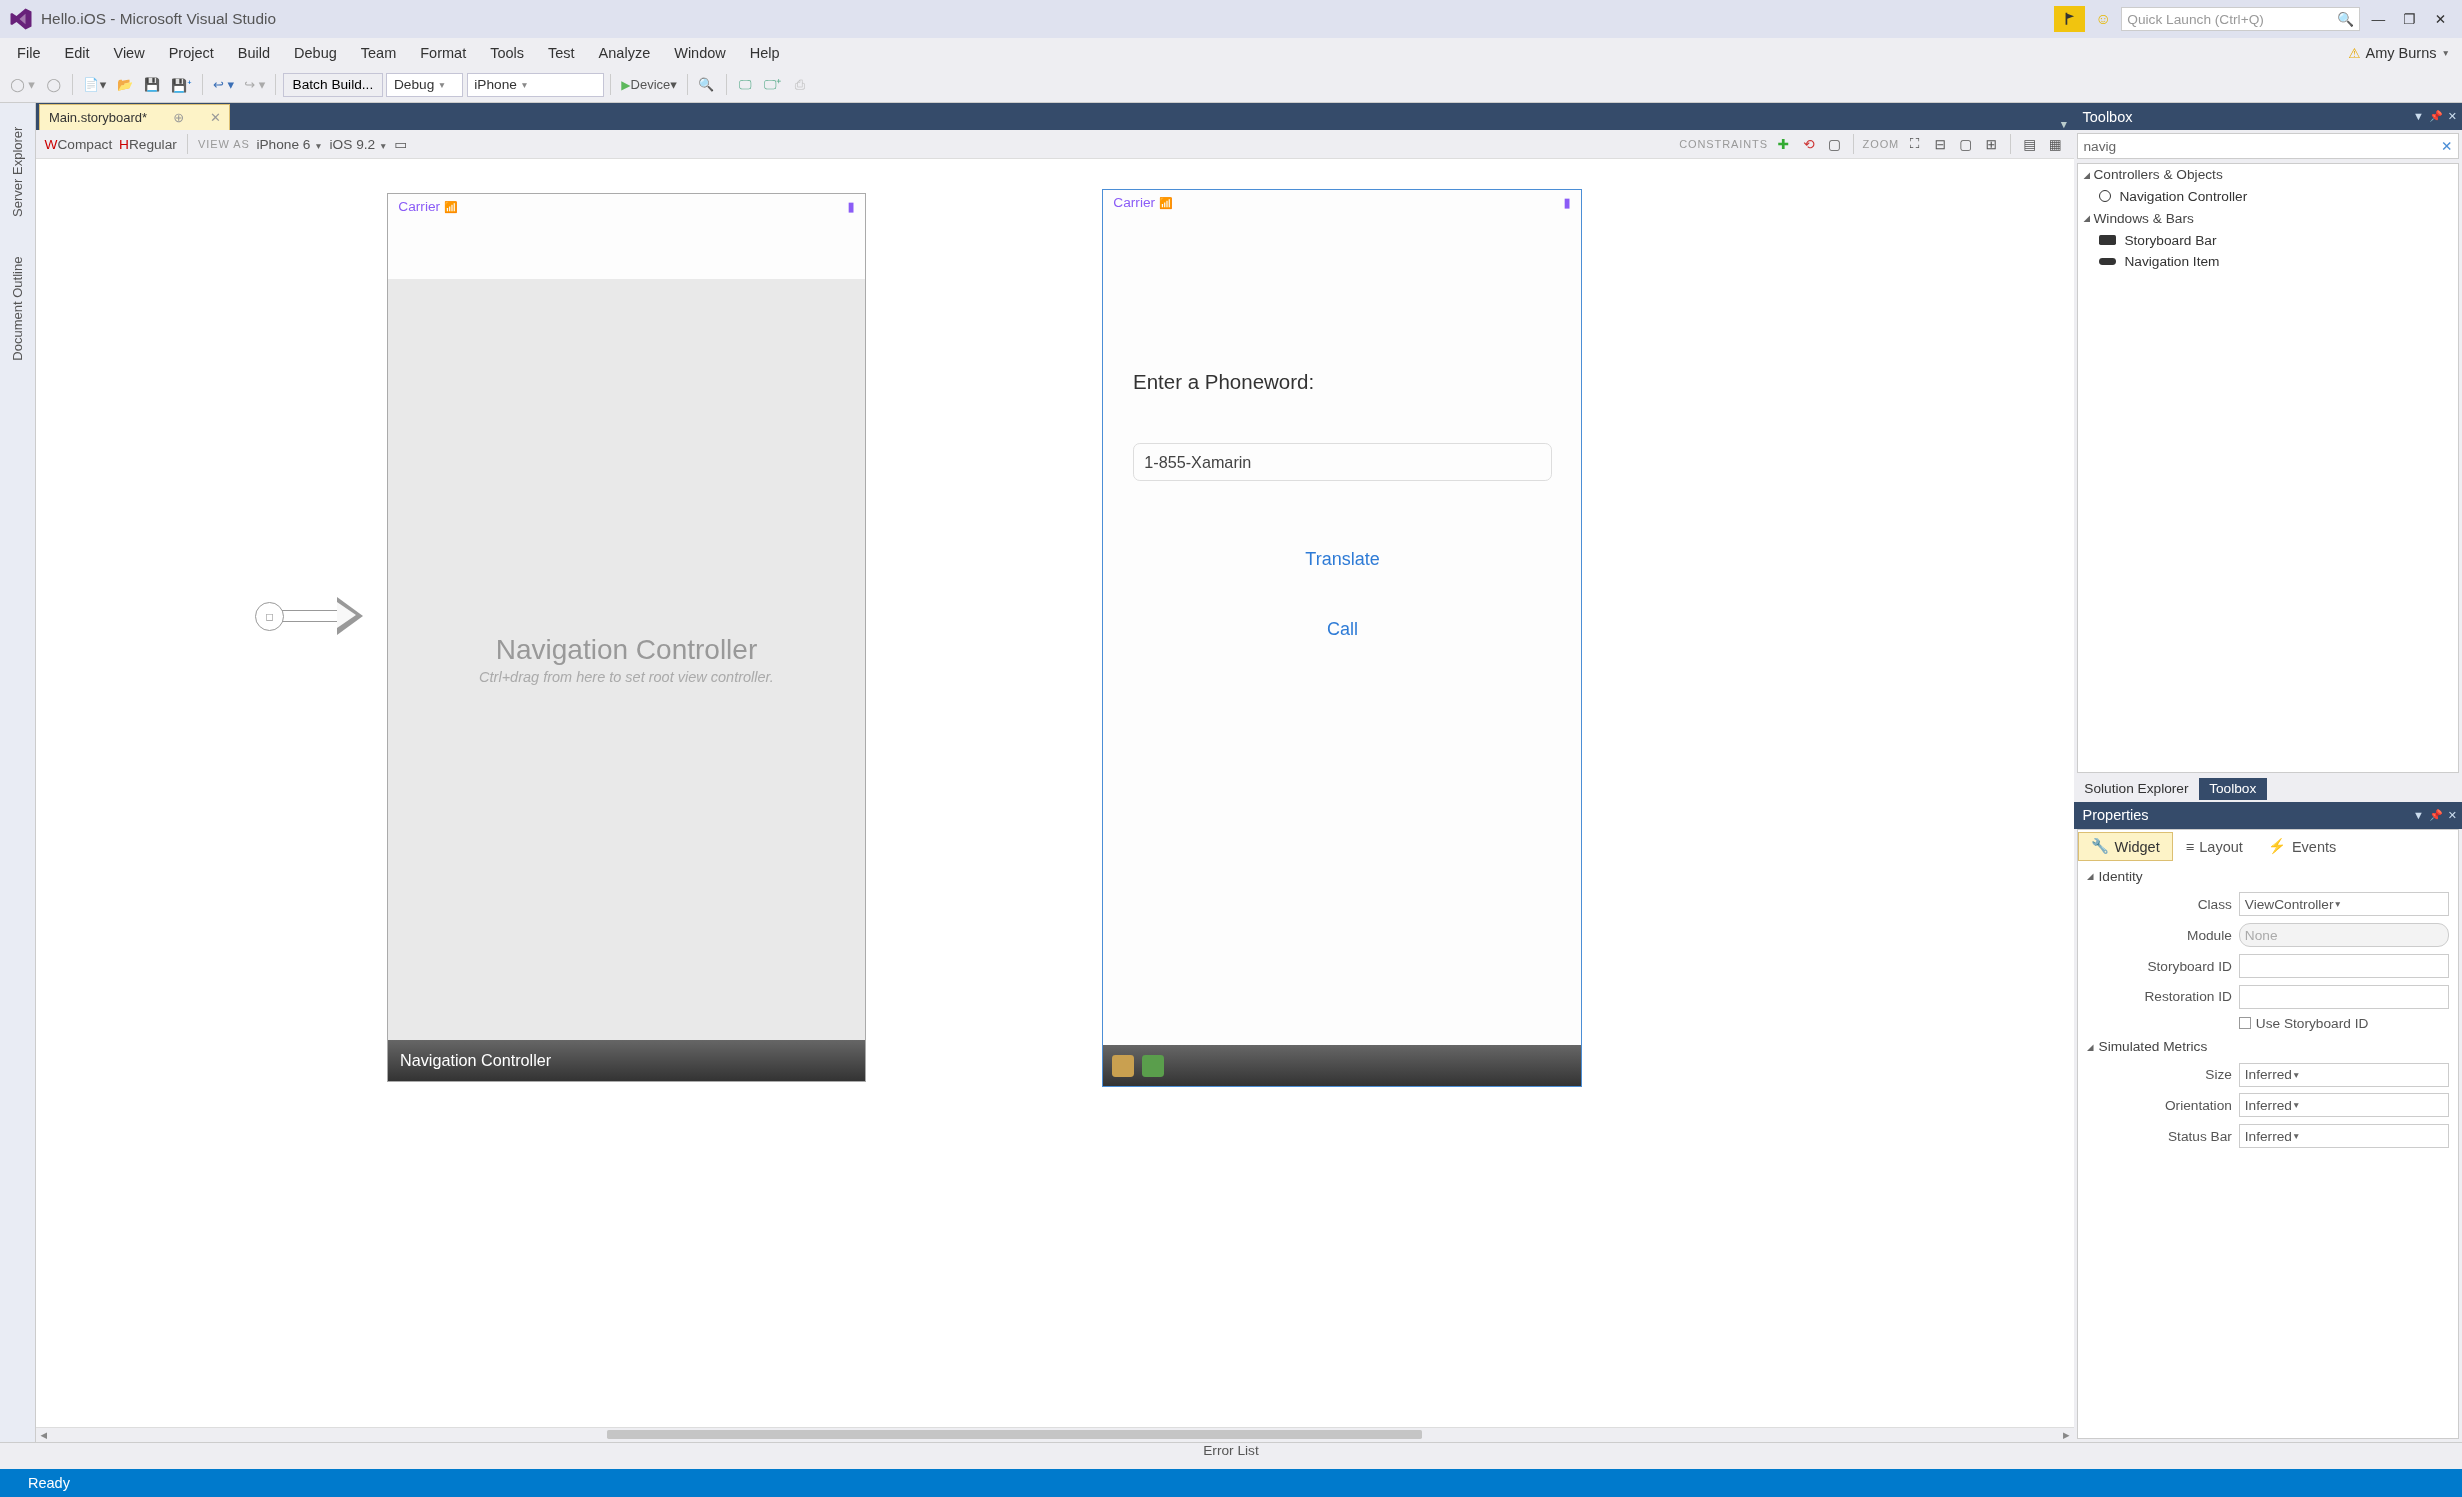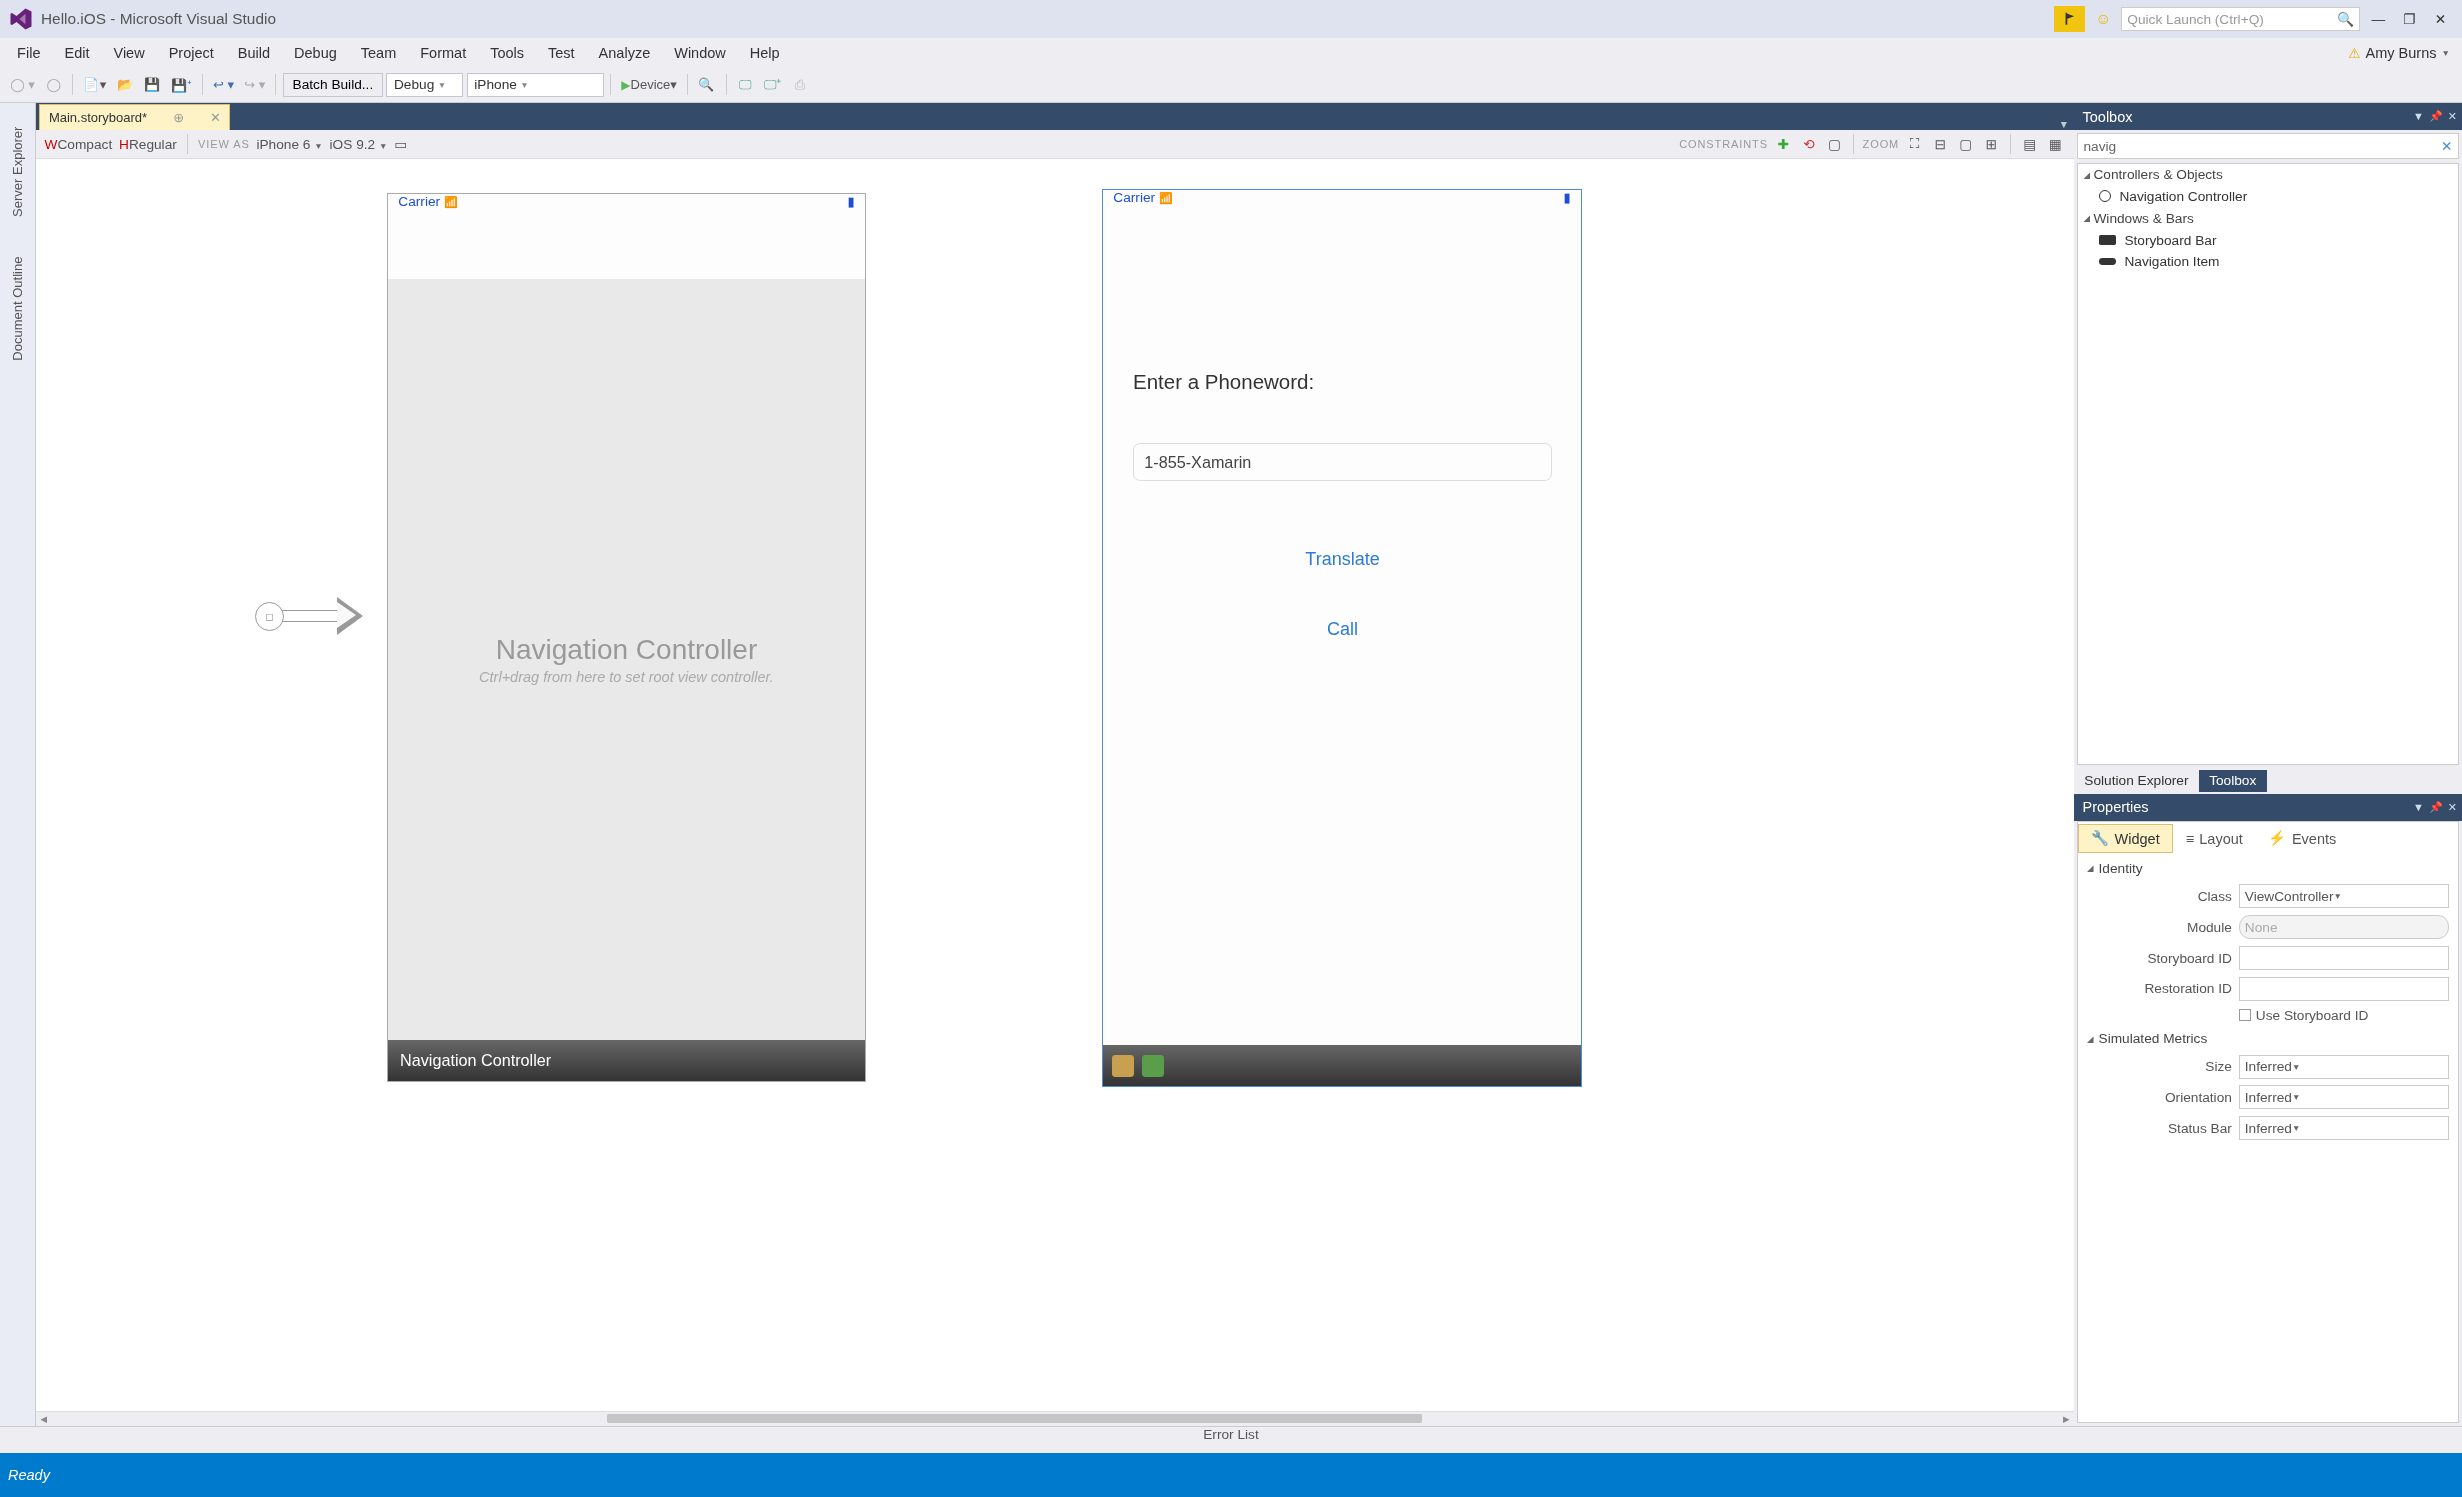--- a/index.html
+++ b/index.html
@@ -46,21 +46,21 @@
 .designer-toolbar { height: 29px; background: #eeeef2; border-bottom: 0.9px solid #ddd; display: flex; align-items: center; padding: 0 8.5px; gap: 6.8px; font-size: 13.7px; color: #555; position: relative; }
 .designer-toolbar .right { position: absolute; right: 8.5px; display: flex; align-items: center; gap: 5.1px; }
 .db-icon { width: 20.5px; height: 20.5px; display: flex; align-items: center; justify-content: center; border: 0.9px solid transparent; }
 
 
 .canvas { flex: 1; background: #fff; position: relative; overflow: auto; }
 .device { position: absolute; background: #fdfdfd; }
 .dev1 { left: 351px; top: 34px; width: 479px; height: 889px; border: 0.9px solid #aaa; }
 .dev2 { left: 1066px; top: 30px; width: 480px; height: 898px; border: 1.7px solid #4b8ed6; }
 
-.status-bar { height: 24px; display: flex; justify-content: space-between; padding: 0 10.3px; font-size: 13.7px; color: #1d4ed8; }
+.status-bar { height: 24px; display: flex; align-items: center; justify-content: space-between; padding: 0 10.3px; font-size: 13.7px; color: #8b5cf6; }
 .wifi-icon { font-size: 11px; }
 .battery-icon { font-size: 13px; }
 
 .nav-placeholder { position: absolute; top: 85px; left: 0; right: 0; bottom: 41px; background: #e9e9e9; display: flex; flex-direction: column; align-items: center; justify-content: center; }
 .nav-placeholder .big { font-size: 28px; color: #999; }
 .nav-placeholder .small { font-size: 14.5px; font-style: italic; color: #aaa; margin-top: 3.4px; }
 .nav-arrow { position: absolute; left: 219px; top: 438px; display: flex; align-items: center; }
 .nav-arrow .circle { width: 29px; height: 29px; border: 1.7px solid #999; border-radius: 50%; display: flex; align-items: center; justify-content: center; font-size: 10.3px; color: #999; }
 .nav-arrow .shaft { width: 60px; height: 12px; border-top: 1.7px solid #999; border-bottom: 1.7px solid #999; margin-left: -1.7px; }
 .nav-arrow .head { width: 0; height: 0; border-left: 26px solid #999; border-top: 19px solid transparent; border-bottom: 19px solid transparent; margin-left: -5.1px; position: relative; }
@@ -103,21 +103,21 @@
 .mode-btn.active { background: #fdf3c7; border: 0.9px solid #dcbf72; color: #333; }
 .prop-section { padding: 5.1px 8.5px; display: flex; align-items: center; gap: 5.1px; color: #444; }
 .prop-row { display: flex; align-items: center; padding: 3.4px 8.5px; gap: 6.8px; }
 .prop-row .lbl { flex: 0 0 145px; text-align: right; color: #555; }
 .prop-row .val { flex: 1; height: 24px; border: 0.9px solid #ccc; background: #fff; display: flex; align-items: center; justify-content: flex-start; padding: 0 5.1px; color: #555; }
 .prop-row .val.readonly { background: #f3f3f3; border-radius: 11px; }
 .prop-row .checkbox { width: 12px; height: 12px; border: 0.9px solid #999; margin-right: 5.1px; }
 
 
 .bottom-tabs { height: 27px; background: #eeeef2; display: flex; align-items: center; padding: 0 16px; gap: 17px; font-size: 13.7px; color: #555; border-top: 0.9px solid #ccc; flex-direction: column; }
-.status-main { height: 44px; background: #007acc; color: #fff; display: flex; align-items: center; padding: 0 8px; font-size: 14.5px; font-style: italic; }
+.status-main { height: 28px; background: #007acc; color: #fff; display: flex; align-items: center; padding: 0 28px; font-size: 14.5px; }
 .caret { font-size: 8.5px; color: #666; }
 </style>
 </head>
 <body>
 
 <div class="titlebar">
   <svg class="vs-icon" viewBox="0 0 32 32">
       <path fill="#68217a" d="M22 2l8 4v20l-8 4-12-10-6 4-2-1V9l2-1 6 4L22 2z"></path>
       <path fill="#fff" d="M22 9v14l-8-7 8-7z" opacity=".4"></path>
     </svg>

